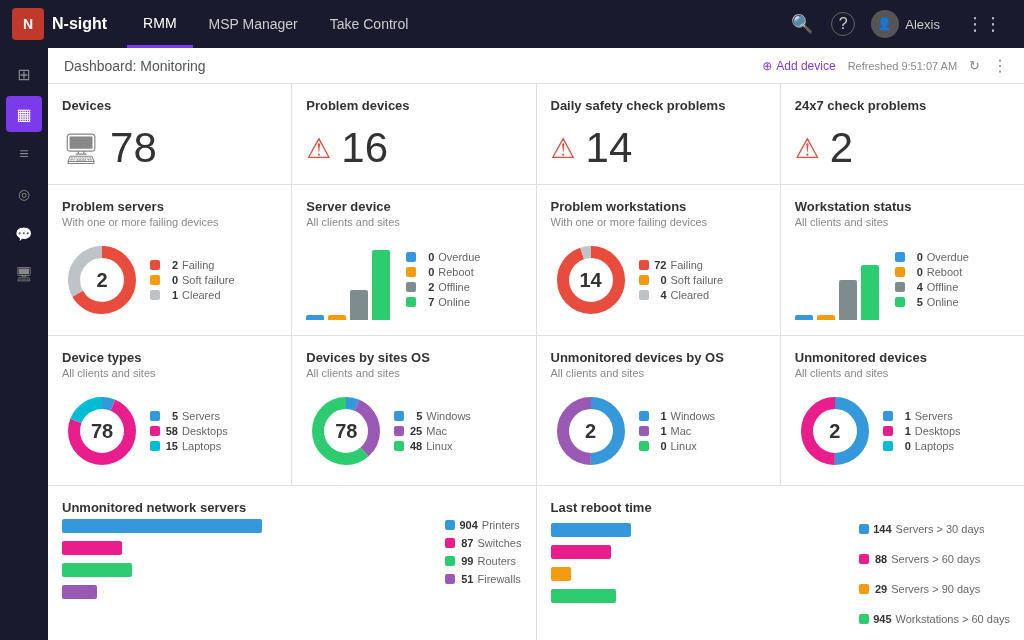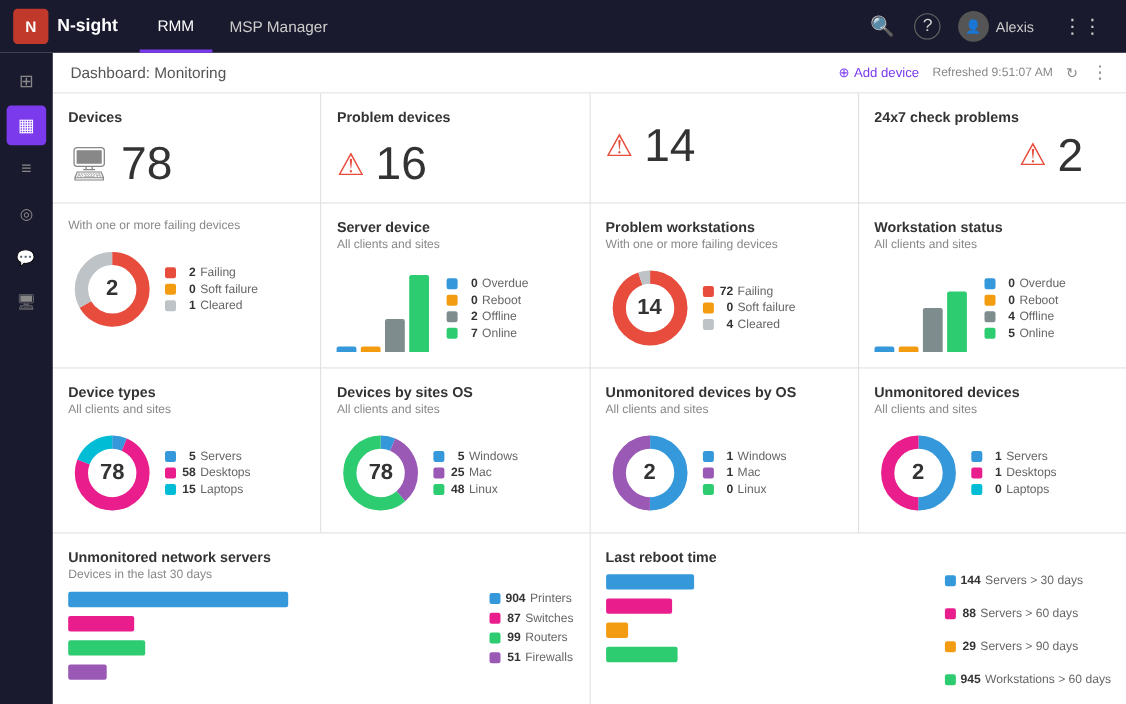--- a/index.html
+++ b/index.html
@@ -75,20 +75,21 @@
   </style>
 </head>
 <body>
 
 <div class="top-nav">
   <div class="nav-logo">N</div>
   <span class="nav-brand">N-sight</span>
   <nav class="nav-links">
     <a class="nav-link active">RMM</a>
     <a class="nav-link">MSP Manager</a>
+    <a class="nav-link">Take Control</a>
   </nav>
   <div class="nav-spacer"></div>
   <div class="nav-icon">🔍</div>
   <div class="nav-icon" style="font-size:16px;border:1px solid #666;border-radius:50%;width:24px;height:24px;display:flex;align-items:center;justify-content:center;">?</div>
   <div class="nav-user">
     <div class="nav-user-avatar">👤</div>
     <span>Alexis</span>
   </div>
   <div class="nav-icon" style="font-size:18px;">⋮⋮</div>
 </div>
@@ -131,35 +132,37 @@
 
       <div class="card" style="">
         <div class="card-title">Problem devices</div>
         <div style="display:flex;align-items:center;gap:10px;margin-top:12px;">
           <span style="font-size:28px;color:#e74c3c;">⚠</span>
           <span class="stat-number">16</span>
         </div>
       </div>
 
       <div class="card" style="flex-direction:column;">
+        <div class="card-title">Daily safety check problems</div>
         <div style="display:flex;align-items:center;gap:10px;margin-top:12px;">
           <span style="font-size:28px;color:#e74c3c;">⚠</span>
           <span class="stat-number">14</span>
         </div>
       </div>
 
-      <div class="card" style="flex-direction:row;">
+      <div class="card" style="flex-direction:column;">
         <div class="card-title">24x7 check problems</div>
         <div style="display:flex;align-items:center;gap:10px;margin-top:12px;">
           <span style="font-size:28px;color:#e74c3c;">⚠</span>
           <span class="stat-number">2</span>
         </div>
       </div>
 
       <div class="card">
+        <div class="card-title">Problem servers</div>
         <div class="card-subtitle">With one or more failing devices</div>
         <div class="chart-area">
           <div class="donut-container">
             <svg class="donut" viewBox="0 0 80 80">
               <circle class="donut-bg" cx="40" cy="40" r="28"></circle>
 
               <circle class="donut-seg" cx="40" cy="40" r="28" stroke="#e74c3c" stroke-dasharray="117.3 175.9" stroke-dashoffset="0"></circle>
 
               <circle class="donut-seg" cx="40" cy="40" r="28" stroke="#bdc3c7" stroke-dasharray="58.6 175.9" stroke-dashoffset="-117.3"></circle>
             </svg>
@@ -433,21 +436,20 @@
               <div class="legend-dot" style="background:#00bcd4;"></div>
               <span class="legend-count">0</span>
               <span class="legend-name">Laptops</span>
             </div>
           </div>
         </div>
       </div>
 
       <div class="card card-half">
         <div class="card-title">Unmonitored network servers</div>
-        <div class="card-subtitle">Devices in the last 30 days</div>
         <div style="display:flex;gap:12px;margin-top:2px;">
           <div style="flex:1;">
             <div class="horiz-bar-row">
               <div class="bar-horizontal" style="background:#3498db;width:200px;"></div>
             </div>
             <div class="horiz-bar-row">
               <div class="bar-horizontal" style="background:#e91e8c;width:60px;"></div>
             </div>
             <div class="horiz-bar-row">
               <div class="bar-horizontal" style="background:#2ecc71;width:70px;"></div>

